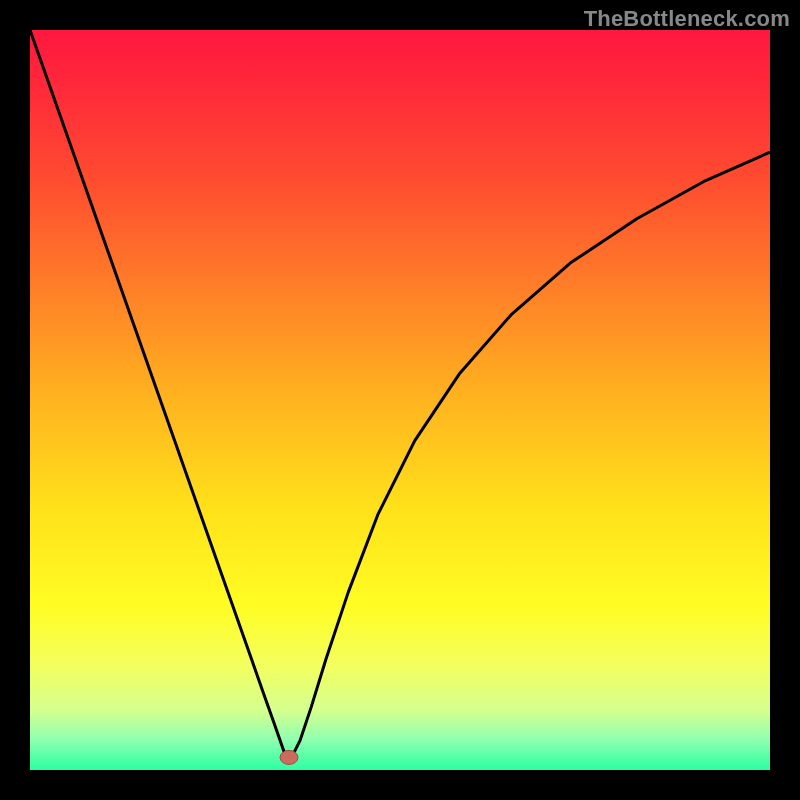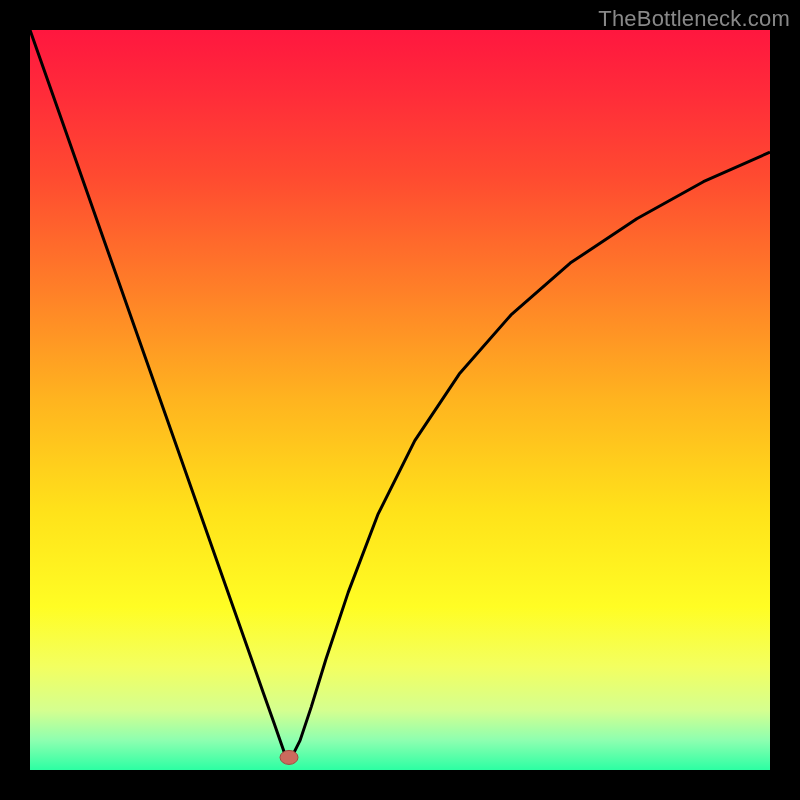--- a/index.html
+++ b/index.html
@@ -25,21 +25,21 @@
     left: 30px;
     width: 740px;
     height: 740px;
     overflow: visible;
   }
   .watermark {
     position: absolute;
     top: 6px;
     right: 10px;
     font-size: 22px;
-    font-weight: 400;
+    font-weight: 700;
     color: #888;
     letter-spacing: 0.2px;
   }
 </style>
 </head>
 <body>
 
 <div class="frame">
 
   <div class="watermark">TheBottleneck.com</div>

